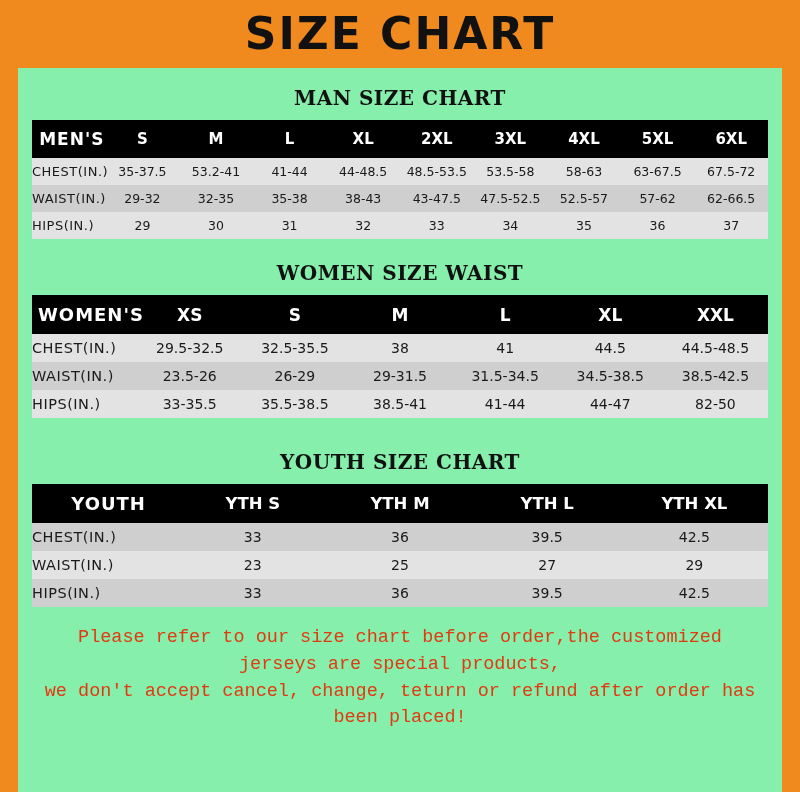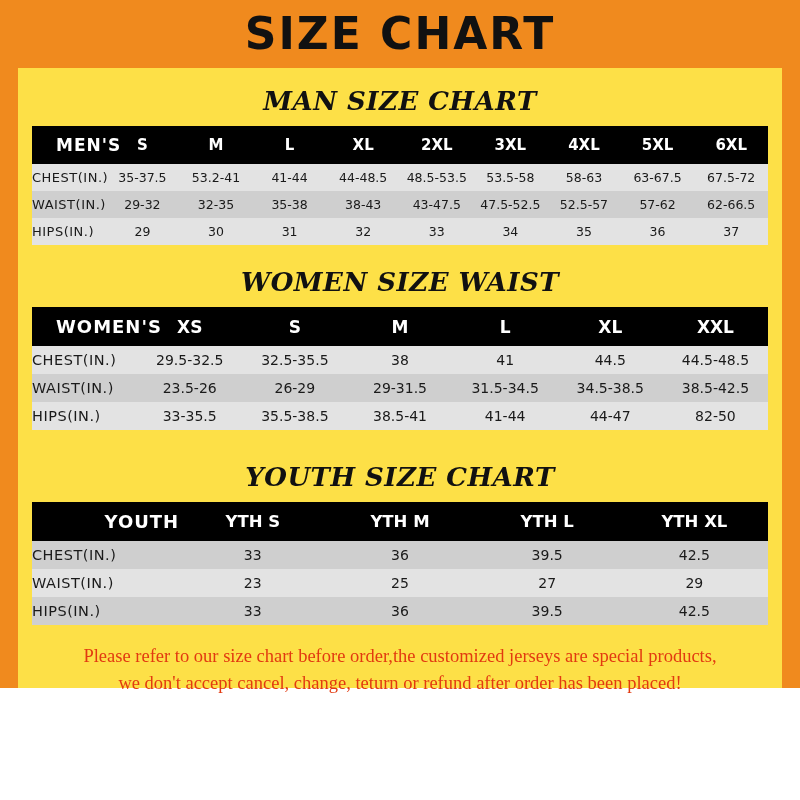--- a/index.html
+++ b/index.html
@@ -9,25 +9,25 @@
   body {
     width: 800px;
     height: 800px;
     background: #ffffff;
     font-family: "Liberation Sans", sans-serif;
     overflow: hidden;
   }
   .page {
     position: relative;
     width: 800px;
-    height: 688px;
+    height: 792px;
     box-sizing: border-box;
     border-left: 18px solid #F08A1E;
     border-right: 18px solid #F08A1E;
-    background: #fde047;
+    background: #86efac;
   }
   .banner {
     height: 68px;
     background: #F08A1E;
     display: flex;
     align-items: center;
     justify-content: center;
   }
   .banner-title {
     font-family: "DejaVu Sans", sans-serif;
@@ -37,24 +37,23 @@
     color: #111111;
     line-height: 1;
   }
   .content {
     padding: 0 14px;
   }
   .section-title {
     text-align: center;
     font-family: "DejaVu Serif", serif;
     font-weight: bold;
-    font-size: 26px;
+    font-size: 20px;
     color: #111111;
     letter-spacing: 0.5px;
-    font-style: italic;
   }
   .s1-title { margin: 18px 0 10px 0; }
   .s2-title { margin: 22px 0 10px 0; }
   .s3-title { margin: 32px 0 10px 0; }
 
   table.size-table {
     width: 100%;
     border-collapse: collapse;
     table-layout: fixed;
   }
@@ -68,22 +67,22 @@
   
   table.size-table thead tr {
     background: #000000;
   }
   table.size-table thead th {
     color: #ffffff;
     font-weight: bold;
     padding: 9px 0;
   }
   table.size-table thead th.rowlabel {
-    text-align: right;
-    padding-left: 24px;
+    text-align: center;
+    padding-left: 6px;
     letter-spacing: 1px;
   }
   
   table.size-table tbody tr.odd { background: #e3e3e3; }
   table.size-table tbody tr.even { background: #cfcfcf; }
   table.size-table tbody td {
     padding: 6px 0;
   }
   table.size-table tbody td.rowlabel {
     text-align: left;
@@ -104,21 +103,21 @@
   #youth-table thead th { font-size: 16.5px; }
   #youth-table thead th.rowlabel { font-size: 18px; }
   #youth-table tbody td { font-size: 14px; }
   #youth-table tbody td.rowlabel { font-size: 14.5px; }
 
   .notice {
     margin-top: 18px;
     padding: 0 10px;
     text-align: center;
     color: #E23A10;
-    font-family: Liberation Serif, serif;
+    font-family: Liberation Mono, monospace;
     font-size: 18.5px;
     line-height: 1.45;
   }
   .notice .line { display: block; }
 </style>
 </head>
 <body>
 
 <div class="page">
 

